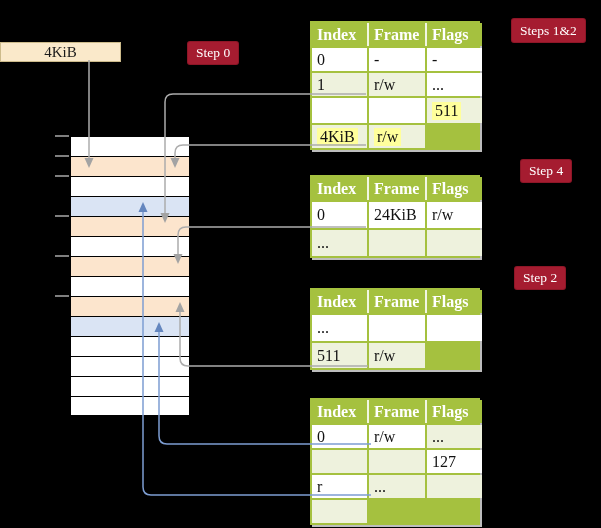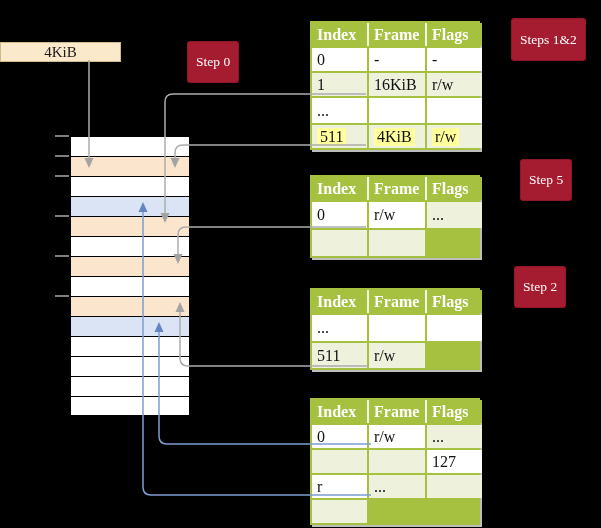--- a/index.html
+++ b/index.html
@@ -10,21 +10,21 @@
   
   .rootbox{
     position:absolute;left:0;top:42px;width:119px;height:18px;
     background:#FAE9CA;border:1px solid #CDBB8B;
     display:flex;align-items:center;justify-content:center;
     font-size:15px;color:#1a1a1a;
   }
   
   .badge{
     position:absolute;background:#A51C30;color:#fff;
-    font-size:13.5px;line-height:16px;padding:12px 8px;height:16px;
+    font-size:13.5px;line-height:16px;padding:3px 8px;height:16px;
     display:flex;align-items:center;justify-content:center;
     border-radius:2px;box-shadow:0 0 0 1px #8e1627;
   }
   .badge.step0{left:188px;top:42px;}
   .badge.steps12{left:512px;top:19px;height:17px;}
   .badge.step3{left:521px;top:160px;}
   .badge.step4{left:515px;top:267px;}
   
   .stack{
     position:absolute;left:70px;top:136px;width:120px;height:280px;
@@ -73,21 +73,21 @@
     <span>4KiB</span>
   </div>
 
   <div class="badge step0">
     <span>Step 0</span>
   </div>
   <div class="badge steps12">
     <span>Steps 1&amp;2</span>
   </div>
   <div class="badge step3">
-    <span>Step 5</span>
+    <span>Step 4</span>
   </div>
   <div class="badge step4">
     <span>Step 2</span>
   </div>
 
   <div class="stack">
       <div class="mrow white"></div>
       <div class="mrow peach"></div>
       <div class="mrow white"></div>
       <div class="mrow blue"></div>
@@ -113,23 +113,20 @@
       <div class="tcell">
         <span>-</span>
       </div>
       <div class="tcell">
         <span>-</span>
       </div>
       <div class="tcell alt">
         <span>1</span>
       </div>
       <div class="tcell alt">
-        <span>16KiB</span>
-      </div>
-      <div class="tcell alt">
         <span>r/w</span>
       </div>
       <div class="tcell">
         <span>...</span>
       </div>
       <div class="tcell"></div>
       <div class="tcell"></div>
       <div class="tcell alt">
         <span class="hl">511</span>
       </div>
@@ -139,20 +136,23 @@
       <div class="tcell alt">
         <span class="hl">r/w</span>
       </div>
     </div>
   <div class="ptable t2">
       <div class="tcell hcell">Index</div>
       <div class="tcell hcell">Frame</div>
       <div class="tcell hcell">Flags</div>
       <div class="tcell">
         <span>0</span>
+      </div>
+      <div class="tcell">
+        <span>24KiB</span>
       </div>
       <div class="tcell">
         <span>r/w</span>
       </div>
       <div class="tcell alt">
         <span>...</span>
       </div>
       <div class="tcell alt"></div>
       <div class="tcell alt"></div>
     </div>

